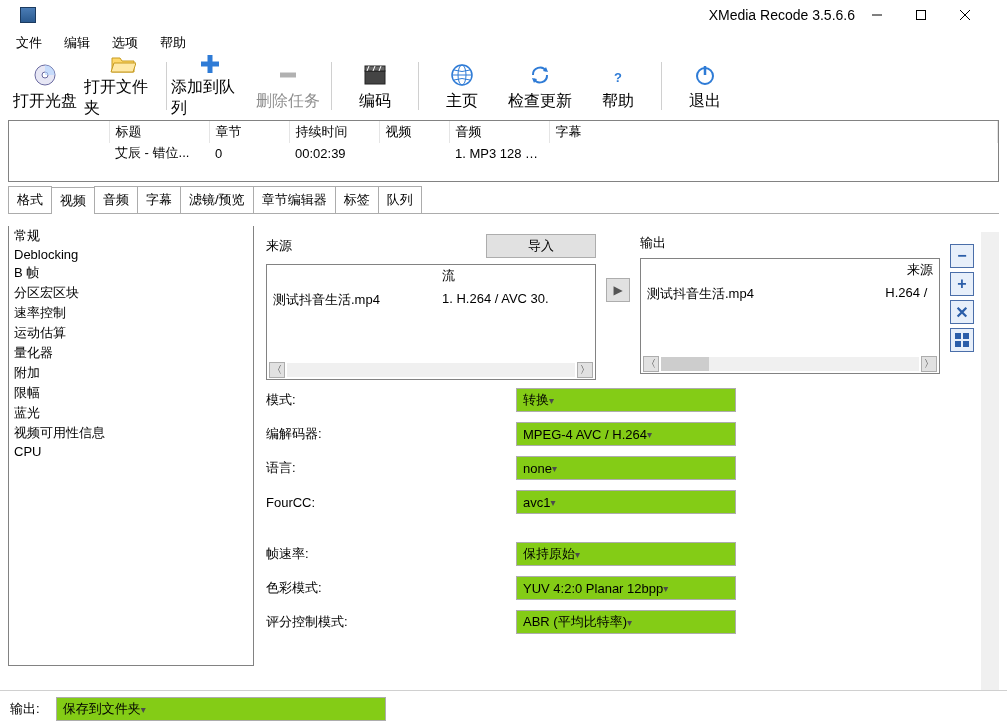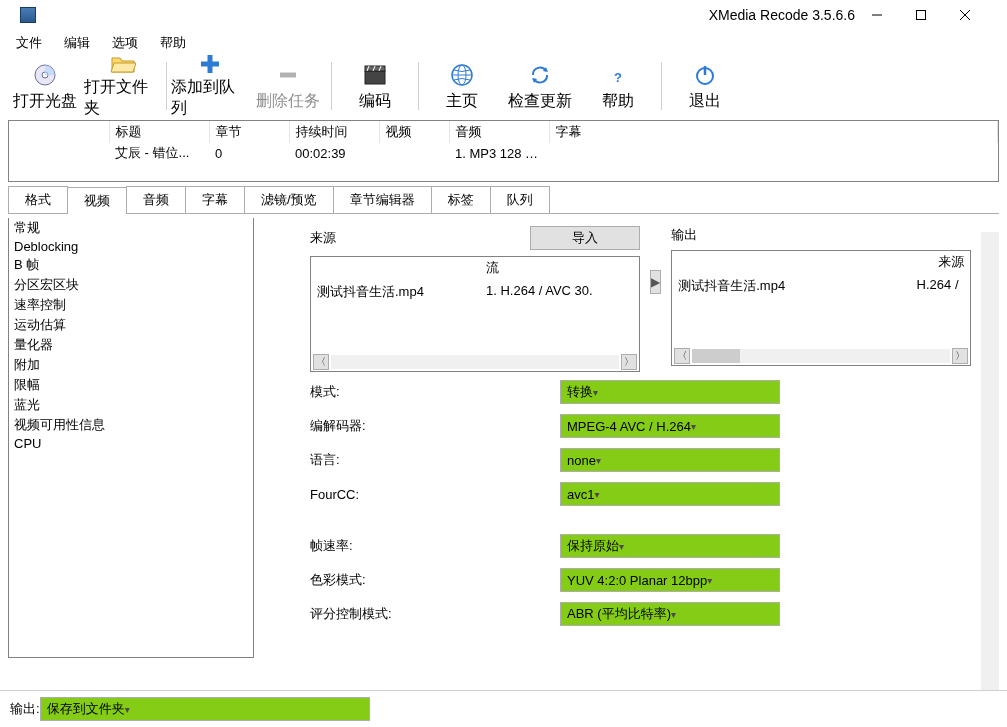--- a/index.html
+++ b/index.html
@@ -32,27 +32,27 @@
 .filegrid .col-thumb { width: 100px; }
 .filegrid .col-title { width: 100px; }
 .filegrid .col-ch { width: 80px; }
 .filegrid .col-dur { width: 90px; }
 .filegrid .col-video { width: 70px; }
 .filegrid .col-audio { width: 100px; }
 .filegrid .col-sub { width: auto; }
 
 
 .tabs { display: flex; align-items: flex-end; margin: 0 8px; height: 26px; border-bottom: 1px solid #acacac; }
-.tab { padding: 4px 16px; border: 1px solid #acacac; border-bottom: none; background: #fff; margin-right: -1px; position: relative; cursor: default; }
+.tab { padding: 4px 8px; border: 1px solid #acacac; border-bottom: none; background: #fff; margin-right: -1px; position: relative; cursor: default; }
 .tab.active { background: #fff; z-index: 2; top: 1px; height: 27px;}
 .tab:not(.active) { background: #fff; opacity: 1; }
 .tab.active::after { content:""; position:absolute; left:0; right:0; bottom:-1px; height:2px; background:#fff;}
 
 
-.main { display: flex; margin: 4px 8px; height: 440px; border: 0; gap: 44px; }
+.main { display: flex; margin: 12px 8px; height: 440px; border: 0; }
 .sidenav { width: 246px; border: 1px solid #828282; border-top: none; background: #fff; overflow: auto; }
 .sidenav .navitem { padding: 1px 5px; cursor: default; }
 .sidenav .navitem.selected { }
 
 .editor { flex: 1; border: 0; padding: 8px 0 0 12px; position: relative; display: flex; flex-direction: column; overflow: hidden; }
 .srcout-row { display: flex; gap: 10px; align-items: flex-start; }
 
 .panel-head { display:flex; align-items:center; gap:10px; margin-bottom: 6px; }
 .panel-head .lbl { }
 
@@ -79,21 +79,21 @@
 
 .form-rows { display:flex; flex-direction:column; gap:10px; margin-top:8px; }
 .form-row { display:flex; align-items:center; }
 .form-row .flabel { width: 250px; }
 .select { border:1px solid #adadad; background:#84cc16; height:24px; width:220px; display:flex; align-items:center; padding:0 6px; cursor:default; }
 .select .caret { font-size:10px; color:#4b4b4b; }
 
 .right-scroll { position:absolute; top:232px; right:8px; width:18px; bottom:34px; background:#f0f0f0; }
 
 
-.bottombar { position:absolute; left:0; right:0; bottom:0; padding:6px 10px; display:flex; align-items:center; gap:0; border-top:1px solid #d0d0d0; background:#fff; }
+.bottombar { position:absolute; left:0; right:0; bottom:0; padding:6px 10px; display:flex; align-items:center; gap:16px; border-top:1px solid #d0d0d0; background:#fff; }
 .bottombar .select { width: 330px; }
 
 svg { display:block; }
 </style>
 </head>
 <body>
 
 <div class="titlebar">
   <div class="app-icon"></div>
   <div class="title-text">XMedia Recode 3.5.6.6</div>

